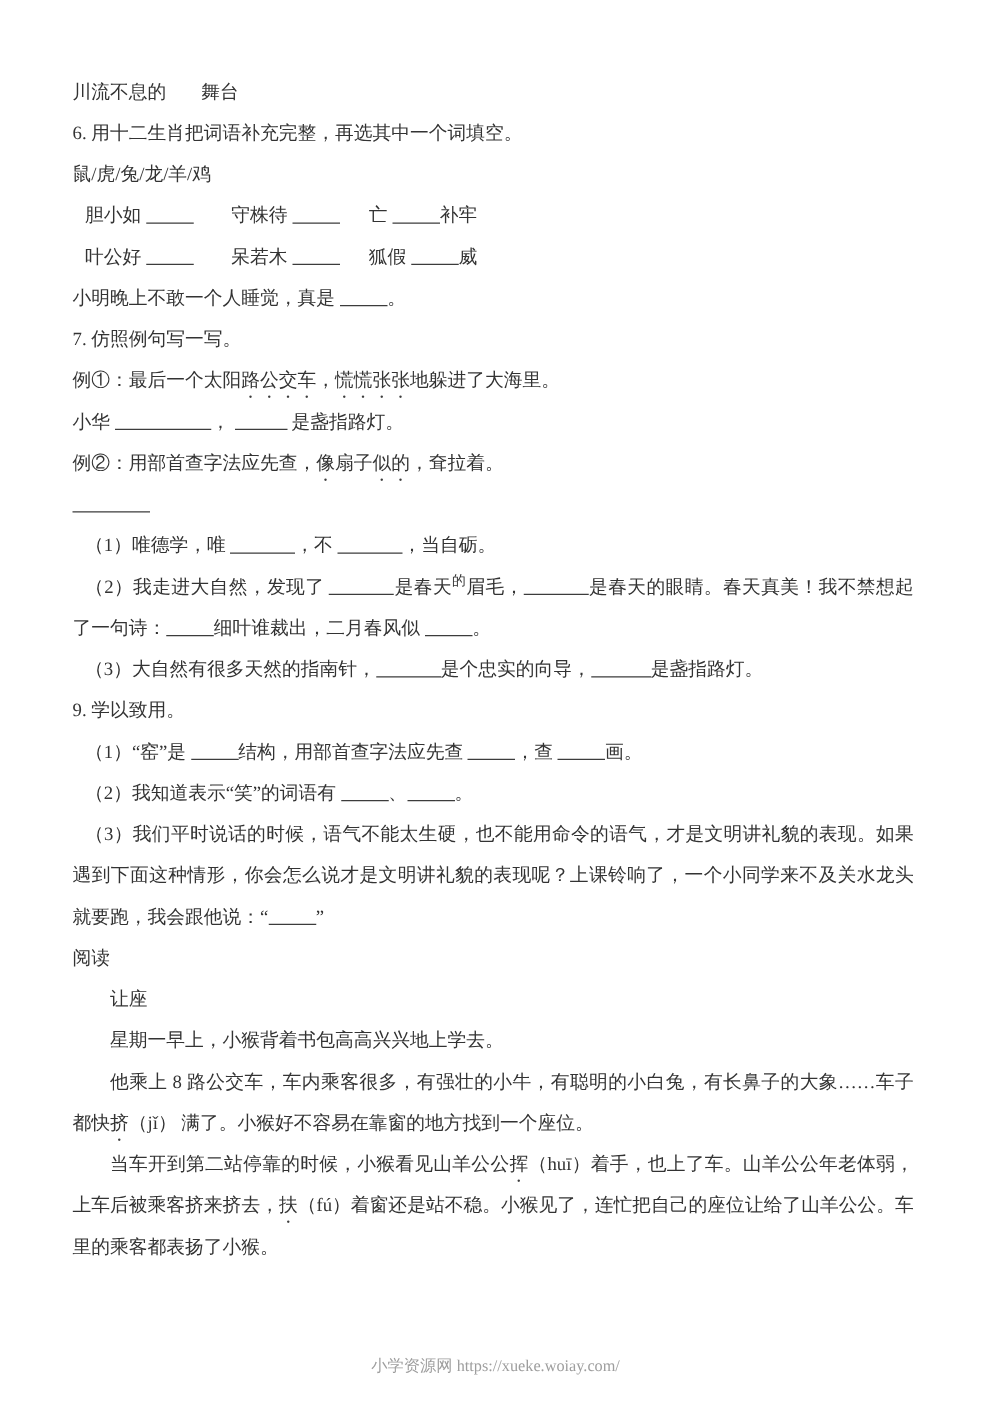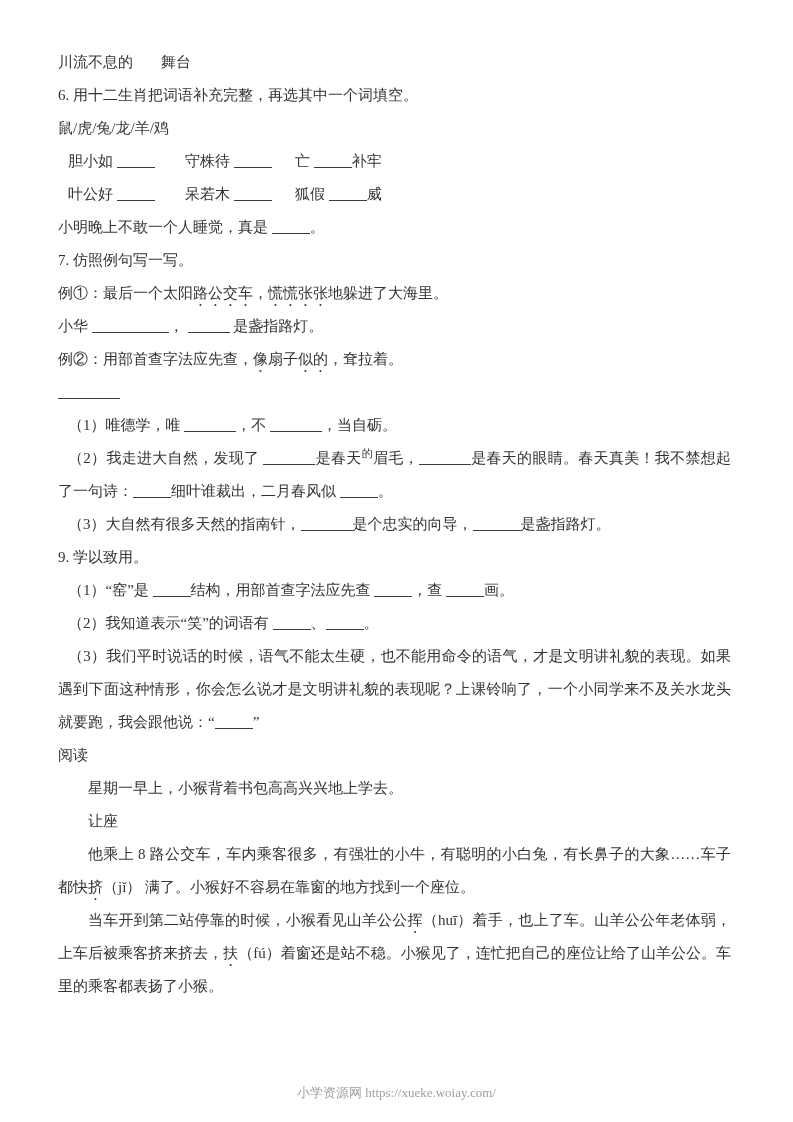--- a/index.html
+++ b/index.html
@@ -6,21 +6,21 @@
   body {
     width: 793px;
     height: 1122px;
     background: #ffffff;
     position: relative;
     color: #333333;
     font-family: "Liberation Serif", "DejaVu Serif", serif;
     overflow: hidden;
   }
   .doc {
-    padding: 46px 62px 0 58px;
+    padding: 58px 62px 0 58px;
     font-size: 15px;
     line-height: 33px;
     text-align: justify;
   }
   .doc p { margin: 0; }
   .sub { text-indent: 10px; }
   .indent { text-indent: 2em; }
   .cell { display: inline-block; text-indent: 0; vertical-align: baseline; }
   .run { white-space: pre-wrap; }
   .blank {
@@ -70,21 +70,21 @@
       <p class=""><span class="run">例②：用部首查字法应先查，</span><span class="run em">像</span><span class="run">扇子</span><span class="run em">似的</span><span class="run">，耷拉着。</span></p>
       <p class=""><span class="blank" style="width: 62px;"></span></p>
       <p class="sub "><span class="run">（1）唯德学，唯 </span><span class="blank" style="width: 52px;"></span><span class="run">，不 </span><span class="blank" style="width: 52px;"></span><span class="run">，当自砺。</span></p>
       <p class="sub "><span class="run">（2）我走进大自然，发现了 </span><span class="blank" style="width: 52px;"></span><span class="run">是春天</span><span class="sup">的</span><span class="run">眉毛，</span><span class="blank" style="width: 52px;"></span><span class="run">是春天的眼睛。春天真美！我不禁想起了一句诗：</span><span class="blank" style="width: 38px;"></span><span class="run">细叶谁裁出，二月春风似 </span><span class="blank" style="width: 38px;"></span><span class="run">。</span></p>
       <p class="sub "><span class="run">（3）大自然有很多天然的指南针，</span><span class="blank" style="width: 52px;"></span><span class="run">是个忠实的向导，</span><span class="blank" style="width: 48px;"></span><span class="run">是盏指路灯。</span></p>
       <p class=""><span class="run">9. 学以致用。</span></p>
       <p class="sub "><span class="run">（1）“窑”是 </span><span class="blank" style="width: 38px;"></span><span class="run">结构，用部首查字法应先查 </span><span class="blank" style="width: 38px;"></span><span class="run">，查 </span><span class="blank" style="width: 38px;"></span><span class="run">画。</span></p>
       <p class="sub "><span class="run">（2）我知道表示“笑”的词语有 </span><span class="blank" style="width: 38px;"></span><span class="run">、</span><span class="blank" style="width: 38px;"></span><span class="run">。</span></p>
       <p class="sub "><span class="run">（3）我们平时说话的时候，语气不能太生硬，也不能用命令的语气，才是文明讲礼貌的表现。如果遇到下面这种情形，你会怎么说才是文明讲礼貌的表现呢？上课铃响了，一个小同学来不及关水龙头就要跑，我会跟他说：“</span><span class="blank" style="width: 38px;"></span><span class="run">”</span></p>
       <p class=""><span class="run">阅读</span></p>
+      <p class="indent"><span class="run">让座</span></p>
       <p class="indent"><span class="run">星期一早上，小猴背着书包高高兴兴地上学去。</span></p>
-      <p class="indent"><span class="run">让座</span></p>
       <p class="indent"><span class="run">他乘上 8 路公交车，车内乘客很多，有强壮的小牛，有聪明的小白兔，有长鼻子的大象……车子都快</span><span class="run em">挤</span><span class="run">（jǐ） 满了。小猴好不容易在靠窗的地方找到一个座位。</span></p>
       <p class="indent"><span class="run">当车开到第二站停靠的时候，小猴看见山羊公公</span><span class="run em">挥</span><span class="run">（huī）着手，也上了车。山羊公公年老体弱，上车后被乘客挤来挤去，</span><span class="run em">扶</span><span class="run">（fú）着窗还是站不稳。小猴见了，连忙把自己的座位让给了山羊公公。车里的乘客都表扬了小猴。</span></p>
     </main>
   <footer class="footer">
     <span>小学资源网 https://xueke.woiay.com/</span>
   </footer>
 </div>
 
 </body></html>

